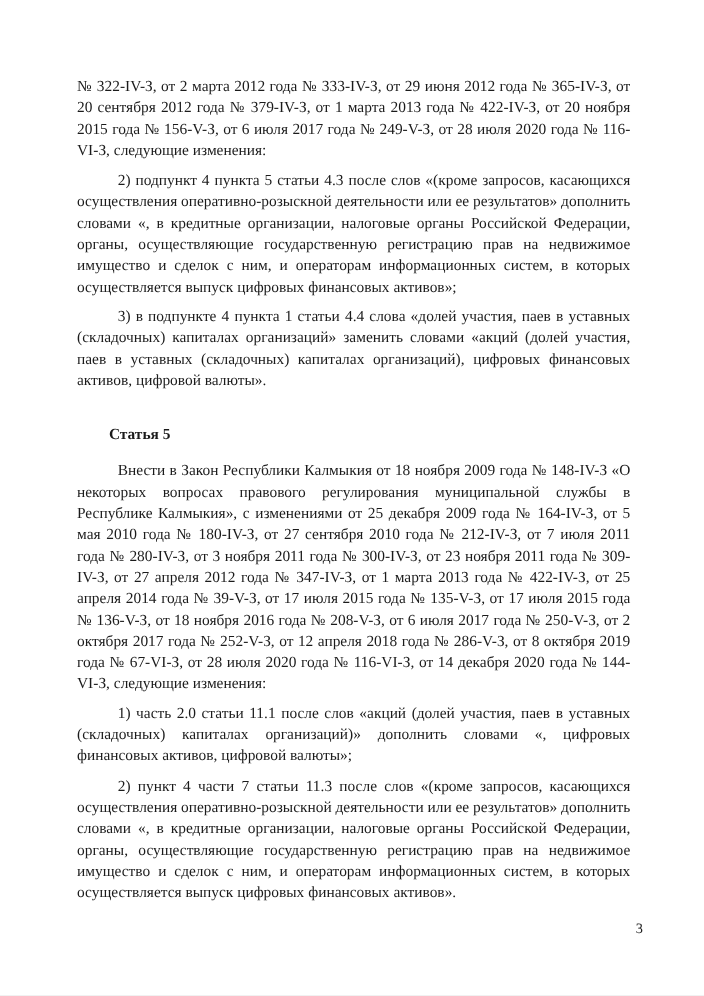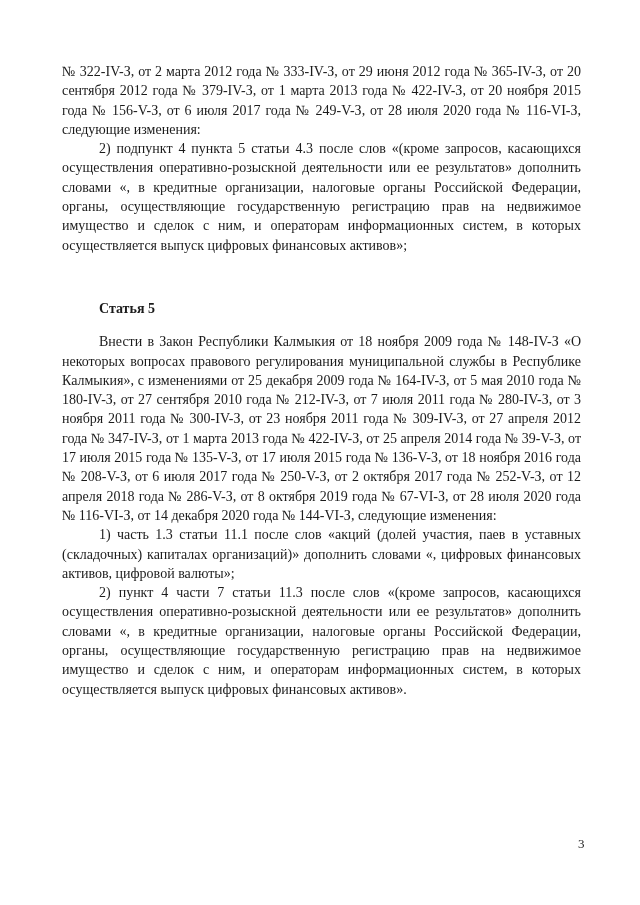--- a/index.html
+++ b/index.html
@@ -21,46 +21,47 @@
   .content {
     position: absolute;
     left: 62px;
     top: 62px;
     width: 519px;
     font-size: 14px;
     line-height: 19.3px;
     text-align: justify;
   }
   .para {
-    margin: 0;
+    margin: 8px;
     text-indent: 37px;
   }
   .para.flush {
     text-indent: 0;
   }
   .heading {
-    margin: 44px 0 14px 0;
+    margin: 30px 0 14px 0;
     text-indent: 37px;
     font-weight: bold;
     text-align: left;
   }
   .page-number {
     position: absolute;
     top: 836px;
     left: 578px;
     font-size: 13px;
     color: #222;
   }
 </style>
 </head>
 <body>
 
 <div class="page">
   <div class="content">
     <p class="para flush">№ 322-IV-З, от 2 марта 2012 года № 333-IV-З, от 29 июня 2012 года № 365-IV-З, от 20 сентября 2012 года № 379-IV-З, от 1 марта 2013 года № 422-IV-З, от 20 ноября 2015 года № 156-V-З, от 6 июля 2017 года № 249-V-З, от 28 июля 2020 года № 116-VI-З, следующие изменения:</p>
     <p class="para">2) подпункт 4 пункта 5 статьи 4.3 после слов «(кроме запросов, касающихся осуществления оперативно-розыскной деятельности или ее результатов» дополнить словами «, в кредитные организации, налоговые органы Российской Федерации, органы, осуществляющие государственную регистрацию прав на недвижимое имущество и сделок с ним, и операторам информационных систем, в которых осуществляется выпуск цифровых финансовых активов»;</p>
+    <p class="para">3) в подпункте 4 пункта 1 статьи 4.4 слова «долей участия, паев в уставных (складочных) капиталах организаций» заменить словами «акций (долей участия, паев в уставных (складочных) капиталах организаций), цифровых финансовых активов, цифровой валюты».</p>
     <p class="heading">Статья 5</p>
     <p class="para">Внести в Закон Республики Калмыкия от 18 ноября 2009 года № 148-IV-З «О некоторых вопросах правового регулирования муниципальной службы в Республике Калмыкия», с изменениями от 25 декабря 2009 года № 164-IV-З, от 5 мая 2010 года № 180-IV-З, от 27 сентября 2010 года № 212-IV-З, от 7 июля 2011 года № 280-IV-З, от 3 ноября 2011 года № 300-IV-З, от 23 ноября 2011 года № 309-IV-З, от 27 апреля 2012 года № 347-IV-З, от 1 марта 2013 года № 422-IV-З, от 25 апреля 2014 года № 39-V-З, от 17 июля 2015 года № 135-V-З, от 17 июля 2015 года № 136-V-З, от 18 ноября 2016 года № 208-V-З, от 6 июля 2017 года № 250-V-З, от 2 октября 2017 года № 252-V-З, от 12 апреля 2018 года № 286-V-З, от 8 октября 2019 года № 67-VI-З, от 28 июля 2020 года № 116-VI-З, от 14 декабря 2020 года № 144-VI-З, следующие изменения:</p>
-    <p class="para">1) часть 1.3 статьи 11.1 после слов «акций (долей участия, паев в уставных (складочных) капиталах организаций)» дополнить словами «, цифровых финансовых активов, цифровой валюты»;</p>
+    <p class="para">1) часть 2.0 статьи 11.1 после слов «акций (долей участия, паев в уставных (складочных) капиталах организаций)» дополнить словами «, цифровых финансовых активов, цифровой валюты»;</p>
     <p class="para">2) пункт 4 части 7 статьи 11.3 после слов «(кроме запросов, касающихся осуществления оперативно-розыскной деятельности или ее результатов» дополнить словами «, в кредитные организации, налоговые органы Российской Федерации, органы, осуществляющие государственную регистрацию прав на недвижимое имущество и сделок с ним, и операторам информационных систем, в которых осуществляется выпуск цифровых финансовых активов».</p>
   </div>
   <div class="page-number">3</div>
 </div>
 
 </body></html>

